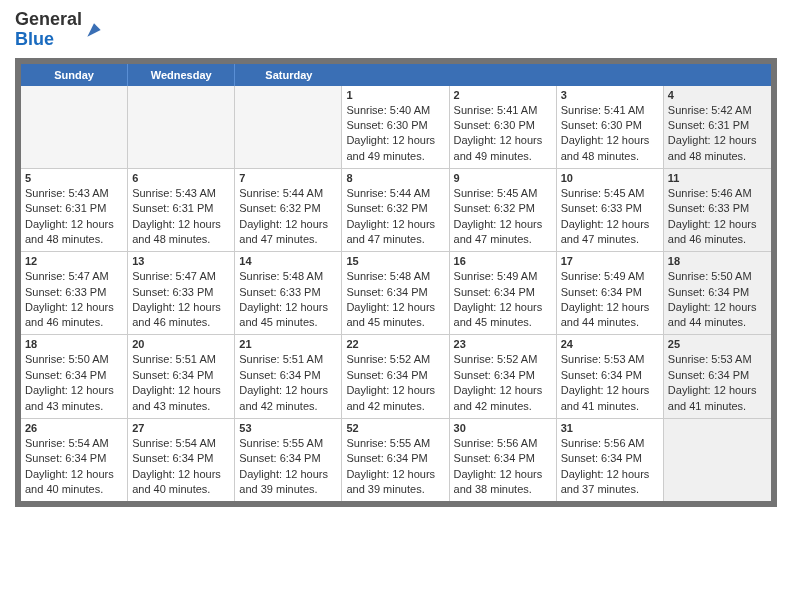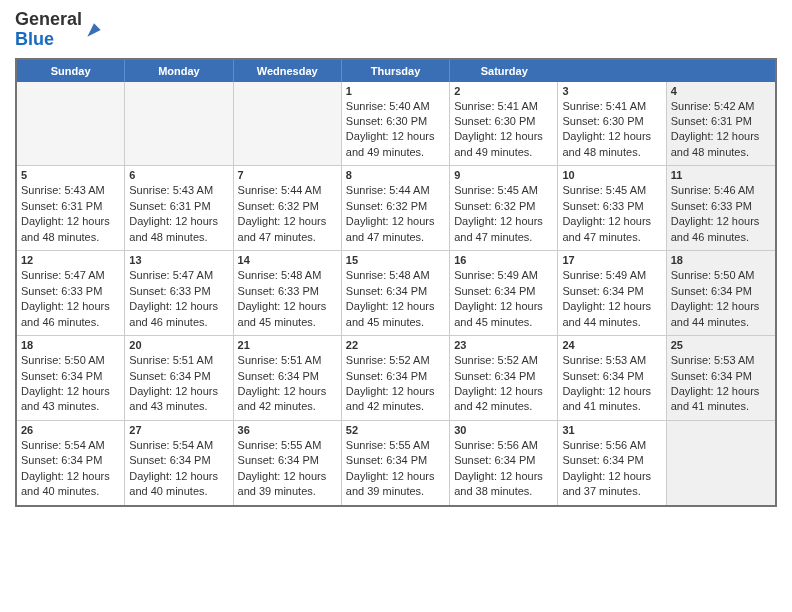--- a/index.html
+++ b/index.html
@@ -49,21 +49,21 @@
       line-height: 1.1;
     }
     .location {
       font-size: 14px;
       color: #444;
     }
     .calendar {
       flex: 1;
       display: flex;
       flex-direction: column;
-      border: 2px solid #737373;
+      border: 6px solid #737373;
     }
     .cal-header {
       display: grid;
       grid-template-columns: repeat(7, 1fr);
       background: #3a6fb5;
     }
     .cal-header-cell {
       color: #fff;
       text-align: center;
       font-weight: bold;
@@ -128,23 +128,21 @@
     </div>
     <div class="title-area">
       <div class="month-title"></div>
       <div class="location"></div>
     </div>
   </div>
 
   <div class="calendar">
     <div class="cal-header">
     <div class="cal-header-cell">Sunday</div>
-        <div class="cal-header-cell">Monday</div>
         <div class="cal-header-cell">Wednesday</div>
-        <div class="cal-header-cell">Thursday</div>
         <div class="cal-header-cell">Saturday</div>
       </div>
     <div class="cal-body">
     <div class="cal-row">
           <div class="cal-cell empty"></div>
           <div class="cal-cell empty"></div>
           <div class="cal-cell empty"></div>
           <div class="cal-cell">
             <div class="day-num">1</div>
             <div class="day-info">Sunrise: 5:40 AM<br>Sunset: 6:30 PM<br>Daylight: 12 hours and 49 minutes.</div>
@@ -255,21 +253,21 @@
         <div class="cal-row">
           <div class="cal-cell">
             <div class="day-num">26</div>
             <div class="day-info">Sunrise: 5:54 AM<br>Sunset: 6:34 PM<br>Daylight: 12 hours and 40 minutes.</div>
           </div>
           <div class="cal-cell">
             <div class="day-num">27</div>
             <div class="day-info">Sunrise: 5:54 AM<br>Sunset: 6:34 PM<br>Daylight: 12 hours and 40 minutes.</div>
           </div>
           <div class="cal-cell">
-            <div class="day-num">36</div>
+            <div class="day-num">53</div>
             <div class="day-info">Sunrise: 5:55 AM<br>Sunset: 6:34 PM<br>Daylight: 12 hours and 39 minutes.</div>
           </div>
           <div class="cal-cell">
             <div class="day-num">52</div>
             <div class="day-info">Sunrise: 5:55 AM<br>Sunset: 6:34 PM<br>Daylight: 12 hours and 39 minutes.</div>
           </div>
           <div class="cal-cell">
             <div class="day-num">30</div>
             <div class="day-info">Sunrise: 5:56 AM<br>Sunset: 6:34 PM<br>Daylight: 12 hours and 38 minutes.</div>
           </div>

